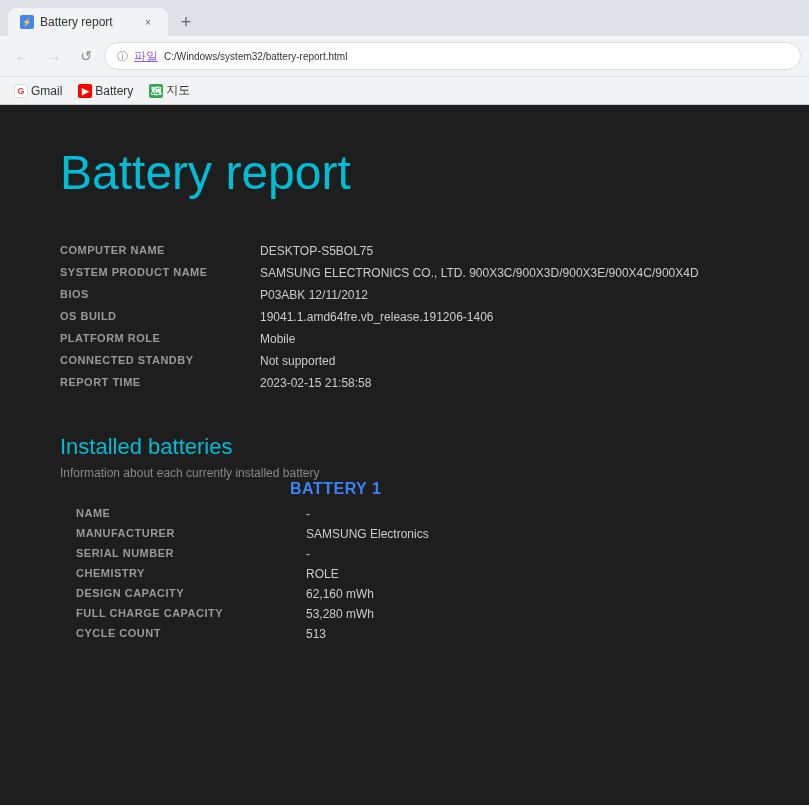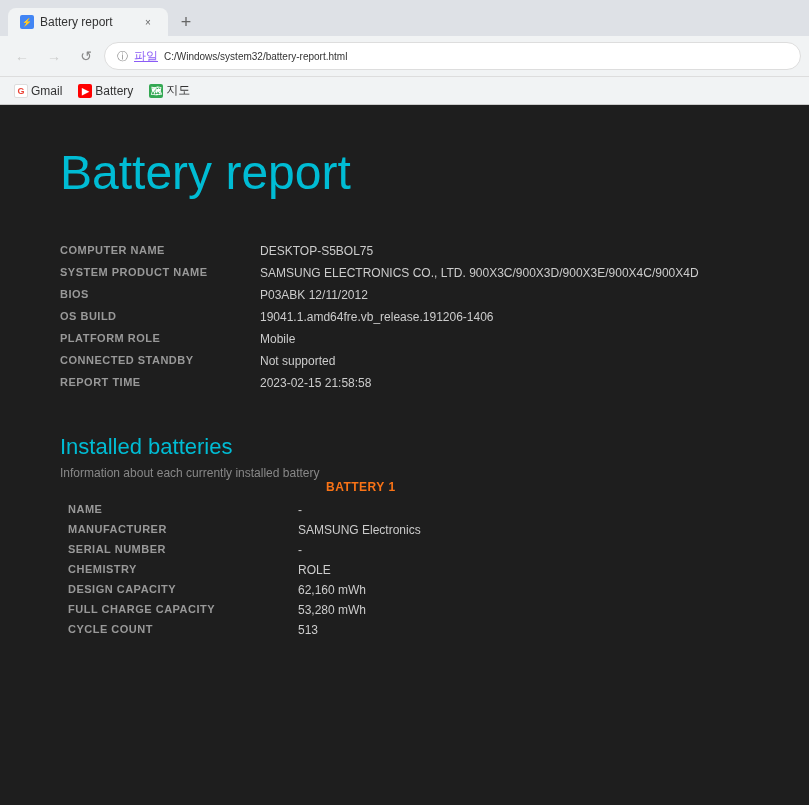--- a/index.html
+++ b/index.html
@@ -181,31 +181,31 @@
 
     .battery-table {
       width: 100%;
     }
     .battery-header-row {
       display: grid;
       grid-template-columns: 230px 1fr;
       margin-bottom: 6px;
     }
     .battery-header-cell {
-      font-size: 12px;
+      font-size: 16px;
       font-weight: 600;
-      color: #f97316;
+      color: #3b82f6;
       text-transform: uppercase;
       letter-spacing: 0.5px;
-      margin-left: 36px;
     }
     .battery-row {
       display: grid;
       grid-template-columns: 230px 1fr;
       padding: 3px 8px;
+      margin-left: 8px;
     }
     .battery-cell-label {
       font-size: 11px;
       font-weight: 600;
       color: #999;
       letter-spacing: 0.5px;
       text-transform: uppercase;
     }
     .battery-cell-value {
       font-size: 12px;

